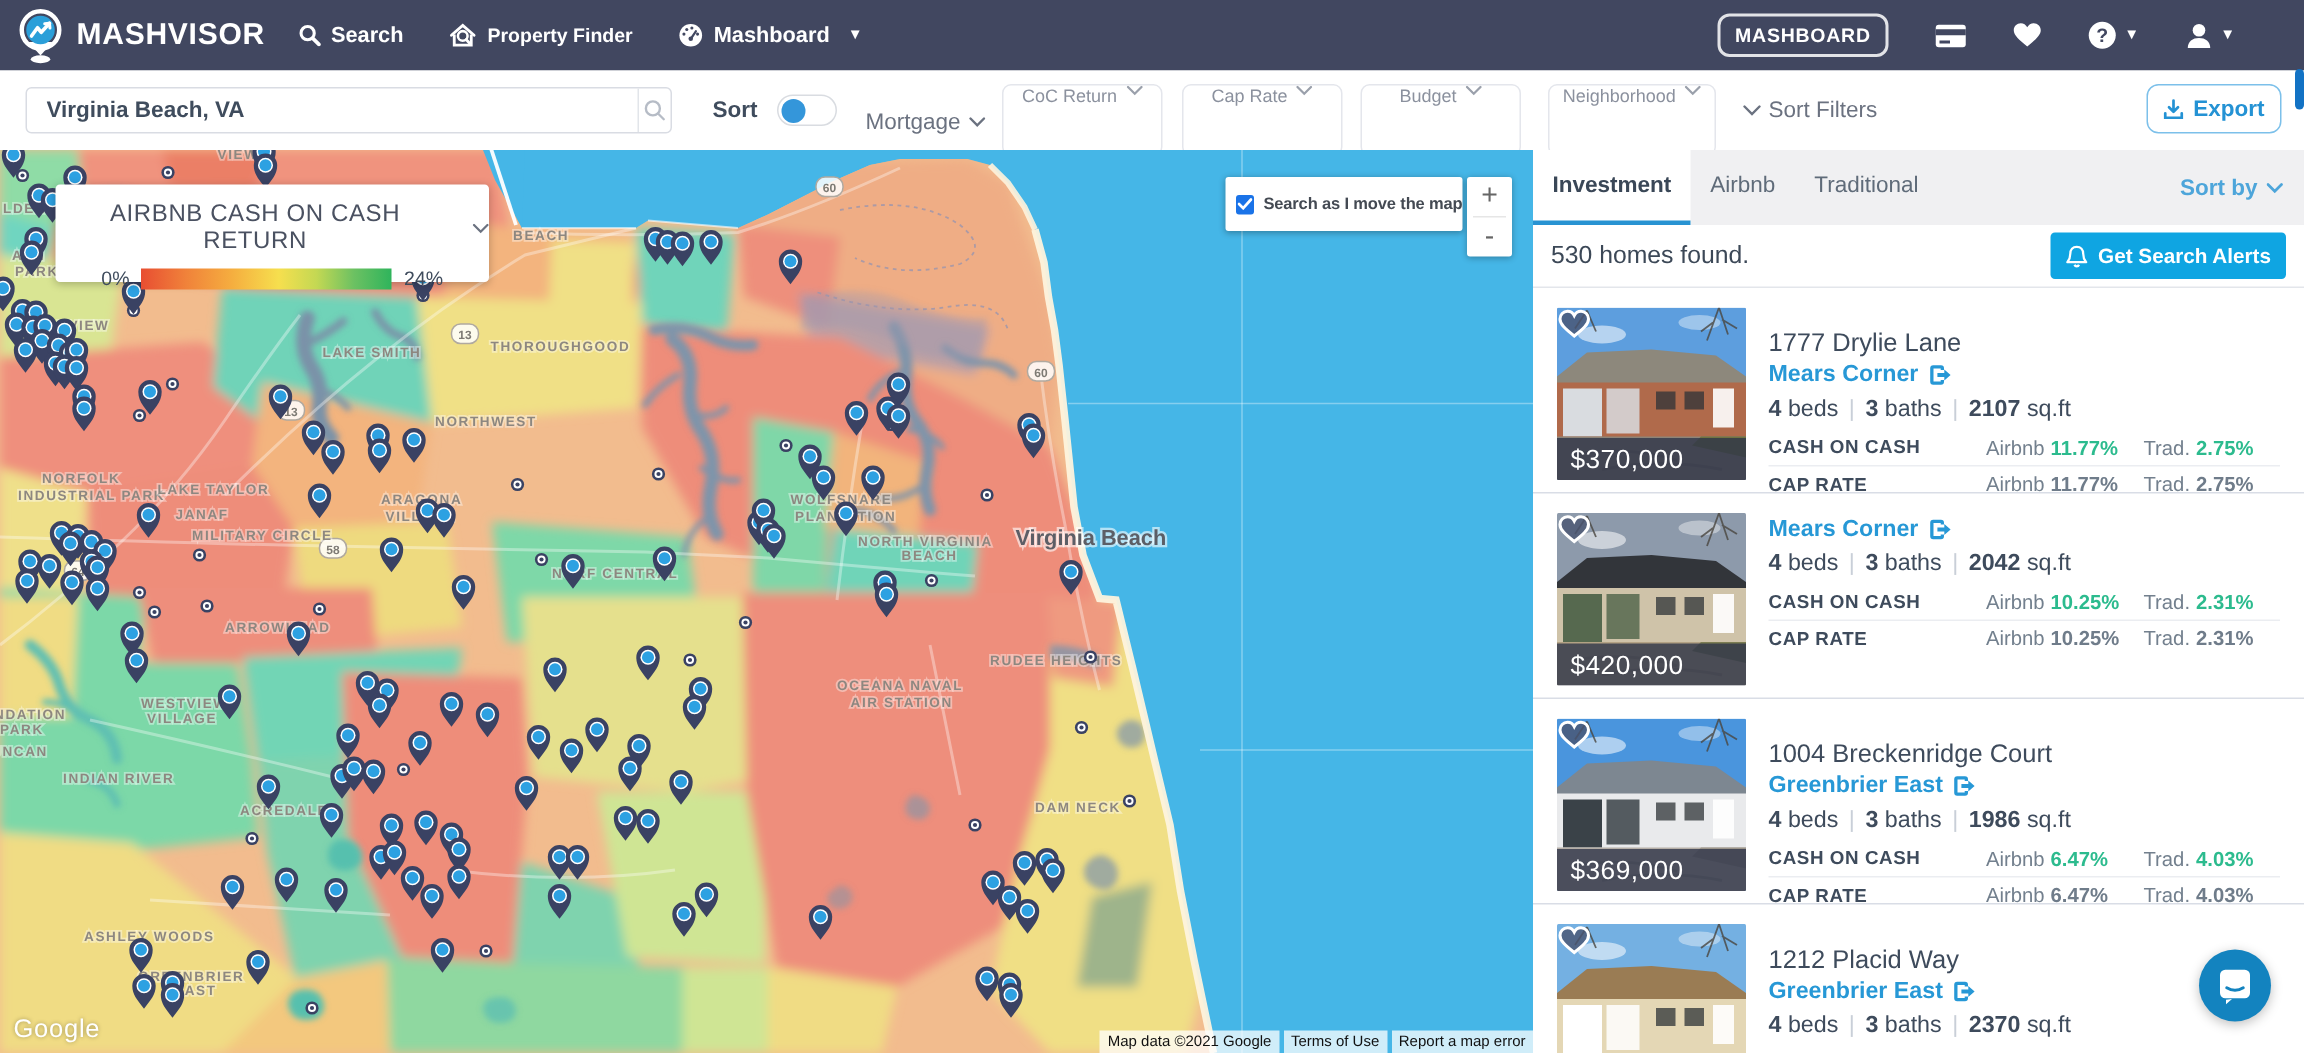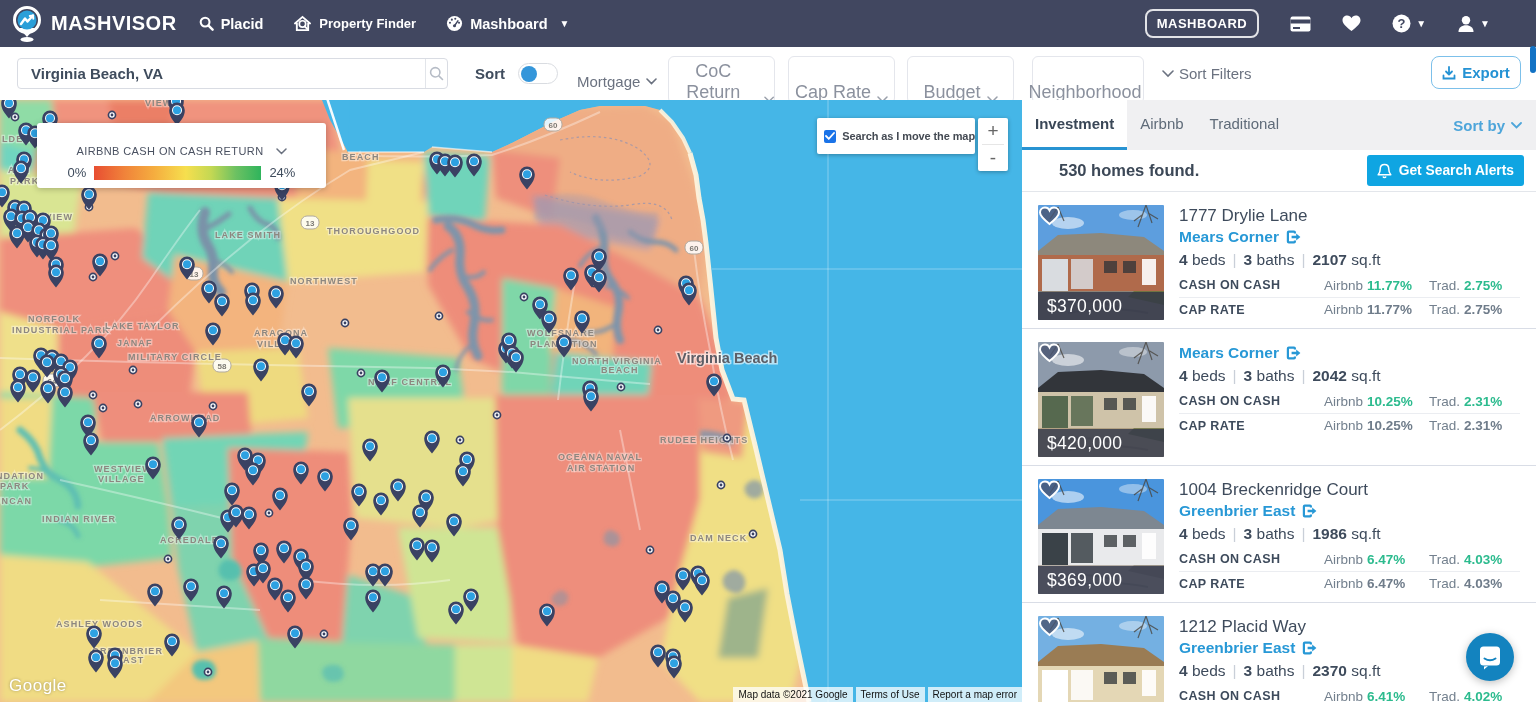--- a/index.html
+++ b/index.html
@@ -21,30 +21,30 @@
   
   .toolbar { position:absolute; left:0; top:47px; width:1536px; height:53px; background:#fff; display:flex; align-items:center; }
   .searchbox { position:absolute; left:17px; top:11px; width:431px; height:31px; border:1px solid #d9dce3; border-radius:4px; display:flex; align-items:center; background:#fff; }
   .searchbox input { flex:1; border:none; outline:none; font-size:15px; font-weight:bold; color:#3f4c5d; padding-left:13px; font-family:"Liberation Sans",sans-serif; background:transparent; }
   .searchbox .sep { width:1px; height:100%; background:#e2e5ea; }
   .searchbox .mag { width:21px; display:flex; align-items:center; justify-content:center; color:#b6bcc6; }
   .cash-label { position:absolute; left:475px; top:0; height:53px; display:flex; align-items:center; font-size:15px; font-weight:bold; color:#3f4c5d; }
   .toggle { position:absolute; left:518px; top:16px; width:40px; height:21px; border:1px solid #d9dce1; border-radius:11px; background:#fff; cursor:pointer; }
   .toggle .knob { position:absolute; left:2px; top:1.5px; width:16px; height:16px; border-radius:50%; background:#3496da; }
   .mortgage { position:absolute; left:577px; top:0; height:68px; display:flex; align-items:center; gap:6px; font-size:15px; color:#6b7280; cursor:pointer; }
-  .filter-btn { position:absolute; top:9px; height:48px; background:#fff; border:1px solid #e4e6ec; border-radius:6px; color:#8b919e; font-size:18px; font-family:"Liberation Sans",sans-serif; cursor:pointer; display:flex; align-items:flex-end; justify-content:center; gap:6px; }
+  .filter-btn { position:absolute; top:9px; height:48px; background:#fff; border:1px solid #e4e6ec; border-radius:6px; color:#8b919e; font-size:12px; font-family:"Liberation Sans",sans-serif; cursor:pointer; display:flex; align-items:flex-start; justify-content:center; gap:6px; }
   .more-filters { position:absolute; left:1162px; top:0; height:53px; display:flex; align-items:center; gap:5px; font-size:15px; color:#6b7280; cursor:pointer; }
   .export-btn { position:absolute; left:1431px; top:9px; width:90px; height:33px; border:1px solid #7cc0ea; border-radius:8px; background:#fff; color:#2492d4; font-size:15px; font-weight:bold; font-family:"Liberation Sans",sans-serif; cursor:pointer; display:flex; align-items:center; justify-content:center; gap:6px; }
 
   
   .map-wrap { position:absolute; left:0; top:100px; width:1022px; height:602px; overflow:hidden; background:#45b6e7; }
   .map-wrap svg.basemap { position:absolute; left:0; top:0; }
 
   .legend-card { position:absolute; left:37px; top:23px; width:289px; height:65px; background:#fff; border-radius:3px; box-shadow:0 1px 6px rgba(0,0,0,.25); text-align:center; }
-  .legend-title { margin-top:22px; font-size:11px; color:#4a5161; letter-spacing:.4px; display:flex; align-items:center; justify-content:center; gap:12px; }
+  .legend-title { margin-top:11px; font-size:16px; color:#4a5161; letter-spacing:.4px; display:flex; align-items:center; justify-content:center; gap:12px; }
   .legend-bar-row { display:flex; align-items:center; justify-content:center; margin-top:8px; gap:8px; }
   .legend-bar { width:167px; height:14px; background:linear-gradient(90deg,#e84e32 0%,#f0823a 18%,#f5ad3f 36%,#f6df4e 55%,#c4d853 70%,#6cc162 85%,#2fb45c 100%); }
   .legend-min,.legend-max { font-size:13px; color:#3f4c5d; }
 
   .search-move-card { position:absolute; left:817px; top:18px; width:158px; height:36px; background:#fff; border-radius:2px; box-shadow:0 1px 4px rgba(0,0,0,.3); display:flex; align-items:center; padding-left:7px; gap:6px; }
   .chk { width:13px; height:13px; background:#1a73e8; border-radius:2px; display:flex; align-items:center; justify-content:center; }
   .search-move-label { font-size:11px; color:#444a53; font-weight:bold; white-space:nowrap; letter-spacing:-.1px; }
   .zoomctl { position:absolute; left:978px; top:18px; width:30px; height:53px; background:#fff; border-radius:2px; box-shadow:0 1px 4px rgba(0,0,0,.3); display:flex; flex-direction:column; }
   .zoomctl .zbtn { flex:1; display:flex; align-items:center; justify-content:center; font-size:19px; color:#666; cursor:pointer; }
   .zoomctl .zsep { height:1px; background:#e6e6e6; margin:0 4px; }
@@ -54,30 +54,30 @@
   .map-attr span { background:rgba(255,255,255,.75); color:#111; font-size:10px; padding:2px 5px; white-space:nowrap; }
   .map-attr span + span { margin-left:3px; }
 
   
   .panel { position:absolute; left:1022px; top:100px; width:514px; height:670px; background:#fff; display:flex; flex-direction:column; }
   .tabbar { height:50px; background:#f0f0f2; display:flex; align-items:stretch; flex:none; }
   .tab { display:flex; align-items:center; padding:0 13px; font-size:15px; color:#5f6b79; cursor:pointer; border-bottom:3px solid transparent; }
   .tab.active { background:#fff; color:#3a4757; font-weight:bold; border-bottom:3px solid #2893d2; }
   .sortby { margin-left:auto; display:flex; align-items:center; padding-right:14px; color:#4da5da; font-size:15px; font-weight:bold; gap:6px; cursor:pointer; }
   .results-row { height:42px; display:flex; align-items:center; padding:0 12px; border-bottom:1px solid #e3e6eb; flex:none; }
-  .results-count { font-size:16.5px; font-weight:bold; color:#3c4857;margin-left:25px; }
+  .results-count { font-size:16.5px; font-weight:normal; color:#3c4857; }
   .alerts-btn { margin-left:auto; height:31px; background:#0fa5e2; color:#fff; border:none; border-radius:3px; font-size:13.8px; font-weight:bold; font-family:"Liberation Sans",sans-serif; display:flex; align-items:center; gap:7px; padding:0 10px; cursor:pointer; }
   .listings { flex:1; overflow:hidden; position:relative; }
   .card { height:137px; border-bottom:1px solid #d9dde6; display:flex; padding:13px 16px 0 16px; position:relative; }
   .photo { width:126px; height:115px; border-radius:1px; position:relative; overflow:hidden; flex:none; cursor:pointer; }
   .photo svg { position:absolute; left:0; top:0; }
   .heart { position:absolute; left:6px; top:4px; }
   .price-tag { position:absolute; left:0; bottom:0; width:100%; height:28px; background:rgba(45,51,72,.78); color:#fff; display:flex; align-items:center; padding-left:9px; font-size:17.5px; letter-spacing:.3px; }
   .card-body { flex:1; margin-left:15px; }
-  .card-title { font-size:17px; color:#3e4b5c; margin-top:1px; cursor:pointer; }
+  .card-title { font-size:17px; color:#3e4b5c; margin-top:14px; cursor:pointer; }
   .hood-row { display:flex; align-items:center; gap:7px; margin-top:2px; height:18px; cursor:pointer; }
   .hood-link { color:#2798d6; font-size:15.5px; font-weight:bold; }
   .beds-row { margin-top:5px; font-size:15.5px; color:#3e4b5c; line-height:17px; }
   .beds-row b { font-weight:bold; }
   .beds-row .pipe { color:#c9cfd8; padding:0 7px; }
   .stats { margin-top:5px; }
   .stat-row { display:flex; align-items:center; height:24px; }
   .stat-row + .stat-row { border-top:1px solid #ebedf1; }
   .stat-label { width:145px; font-size:12.5px; font-weight:bold; color:#3e4b5c; letter-spacing:.4px; flex:none; }
   .stat-pair { font-size:13.5px; color:#73808e; }
@@ -103,21 +103,21 @@
       <path d="M23 10.5 l0.3 3.2 M23 10.5 l-3.2 0.4" stroke="#fff" stroke-width="2" stroke-linecap="round"></path>
     </svg>
     <span class="brand-name">MASHVISOR</span>
   </div>
   <div class="nav-items">
     <div class="nav-item">
       <svg width="15" height="15" viewBox="0 0 16 16">
           <circle cx="6.5" cy="6.5" r="4.7" fill="none" stroke="#fff" stroke-width="2.2"></circle>
           <line x1="10.2" y1="10.2" x2="14.5" y2="14.5" stroke="#fff" stroke-width="2.6" stroke-linecap="round"></line>
         </svg>
-      <span>Placid</span>
+      <span>Search</span>
     </div>
     <div class="nav-item">
       <svg width="19" height="17" viewBox="0 0 20 18">
         <path d="M2 9 L10 2 L18 9" fill="none" stroke="#fff" stroke-width="2" stroke-linecap="round"></path>
         <path d="M4 8.5 V16 H16 V8.5" fill="none" stroke="#fff" stroke-width="2"></path>
         <circle cx="10" cy="9.5" r="3.4" fill="none" stroke="#fff" stroke-width="1.8"></circle>
         <line x1="12.4" y1="12" x2="15" y2="14.8" stroke="#fff" stroke-width="2" stroke-linecap="round"></line>
       </svg>
       <span class="ni-small">Property Finder</span>
     </div>

